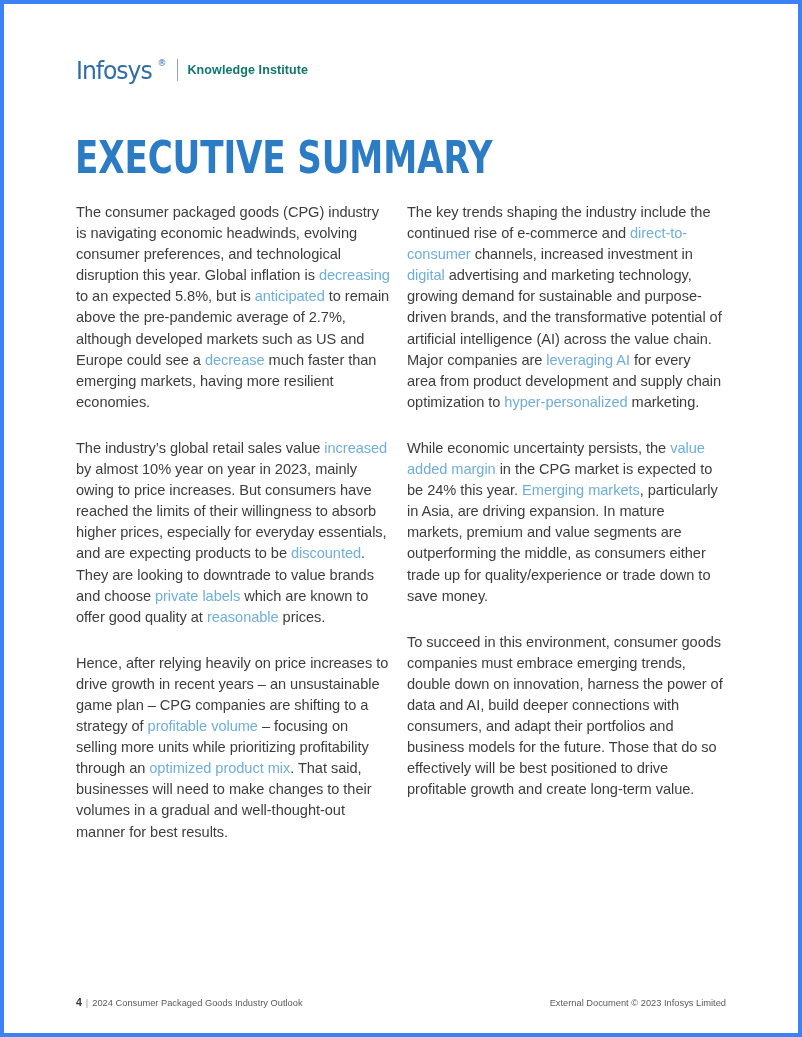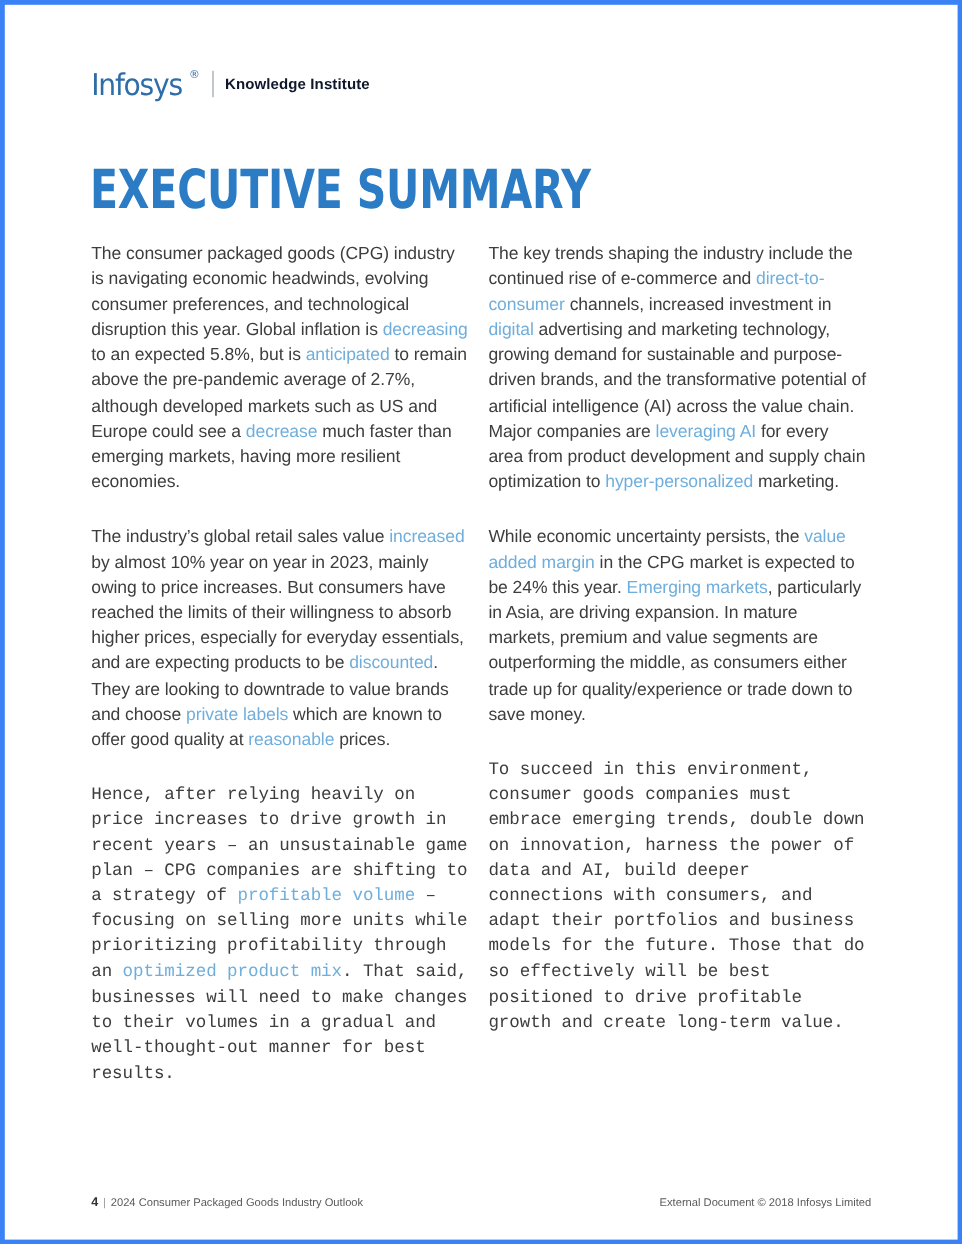--- a/index.html
+++ b/index.html
@@ -57,21 +57,21 @@
   .logo-divider {
     width: 1px;
     height: 22px;
     background: #9aa3ab;
     margin: 0 9px 0 11px;
   }
   .ki-text {
     font-family: "Liberation Sans", sans-serif;
     font-size: 12.5px;
     font-weight: 700;
-    color: #0f172a;
+    color: #0f766e;
     letter-spacing: 0.1px;
     white-space: nowrap;
   }
 
   
   .page-title {
     position: absolute;
     left: 71px;
     top: 101px;
     font-family: "DejaVu Sans", sans-serif;
@@ -101,21 +101,20 @@
     margin: 0 0 25px 0;
     font-family: "Liberation Sans", sans-serif;
     font-size: 14.6px;
     line-height: 21.1px;
     color: #3d3d3d;
     text-align: left;
     letter-spacing: -0.05px;
   }
   .column p:last-child {
     margin-bottom: 0;
-    font-family: Liberation Mono, monospace;
   }
   .hl {
     color: #6FAEDC;
   }
 
   
   .footer {
     position: absolute;
     left: 72px;
     right: 72px;
@@ -172,16 +171,16 @@
         <p><span>The key trends shaping the industry include the continued rise of e-commerce and </span><span class="hl">direct-to-consumer</span><span> channels, increased investment in </span><span class="hl">digital</span><span> advertising and marketing technology, growing demand for sustainable and purpose-driven brands, and the transformative potential of artificial intelligence (AI) across the value chain. Major companies are </span><span class="hl">leveraging AI</span><span> for every area from product development and supply chain optimization to </span><span class="hl">hyper-personalized</span><span> marketing.</span></p>
         <p><span>While economic uncertainty persists, the </span><span class="hl">value added margin</span><span> in the CPG market is expected to be 24% this year. </span><span class="hl">Emerging markets</span><span>, particularly in Asia, are driving expansion. In mature markets, premium and value segments are outperforming the middle, as consumers either trade up for quality/experience or trade down to save money.</span></p>
         <p><span>To succeed in this environment, consumer goods companies must embrace emerging trends, double down on innovation, harness the power of data and AI, build deeper connections with consumers, and adapt their portfolios and business models for the future. Those that do so effectively will be best positioned to drive profitable growth and create long-term value.</span></p>
       </div>
   </div>
 
   <div class="footer">
     <div class="footer-left">
       <span class="footer-pagenum">4</span><span class="footer-sep">|</span><span>2024 Consumer Packaged Goods Industry Outlook</span>
     </div>
-    <div class="footer-right">External Document © 2018 Infosys Limited</div>
+    <div class="footer-right">External Document © 2023 Infosys Limited</div>
   </div>
 
 </div>
 
 </body></html>

